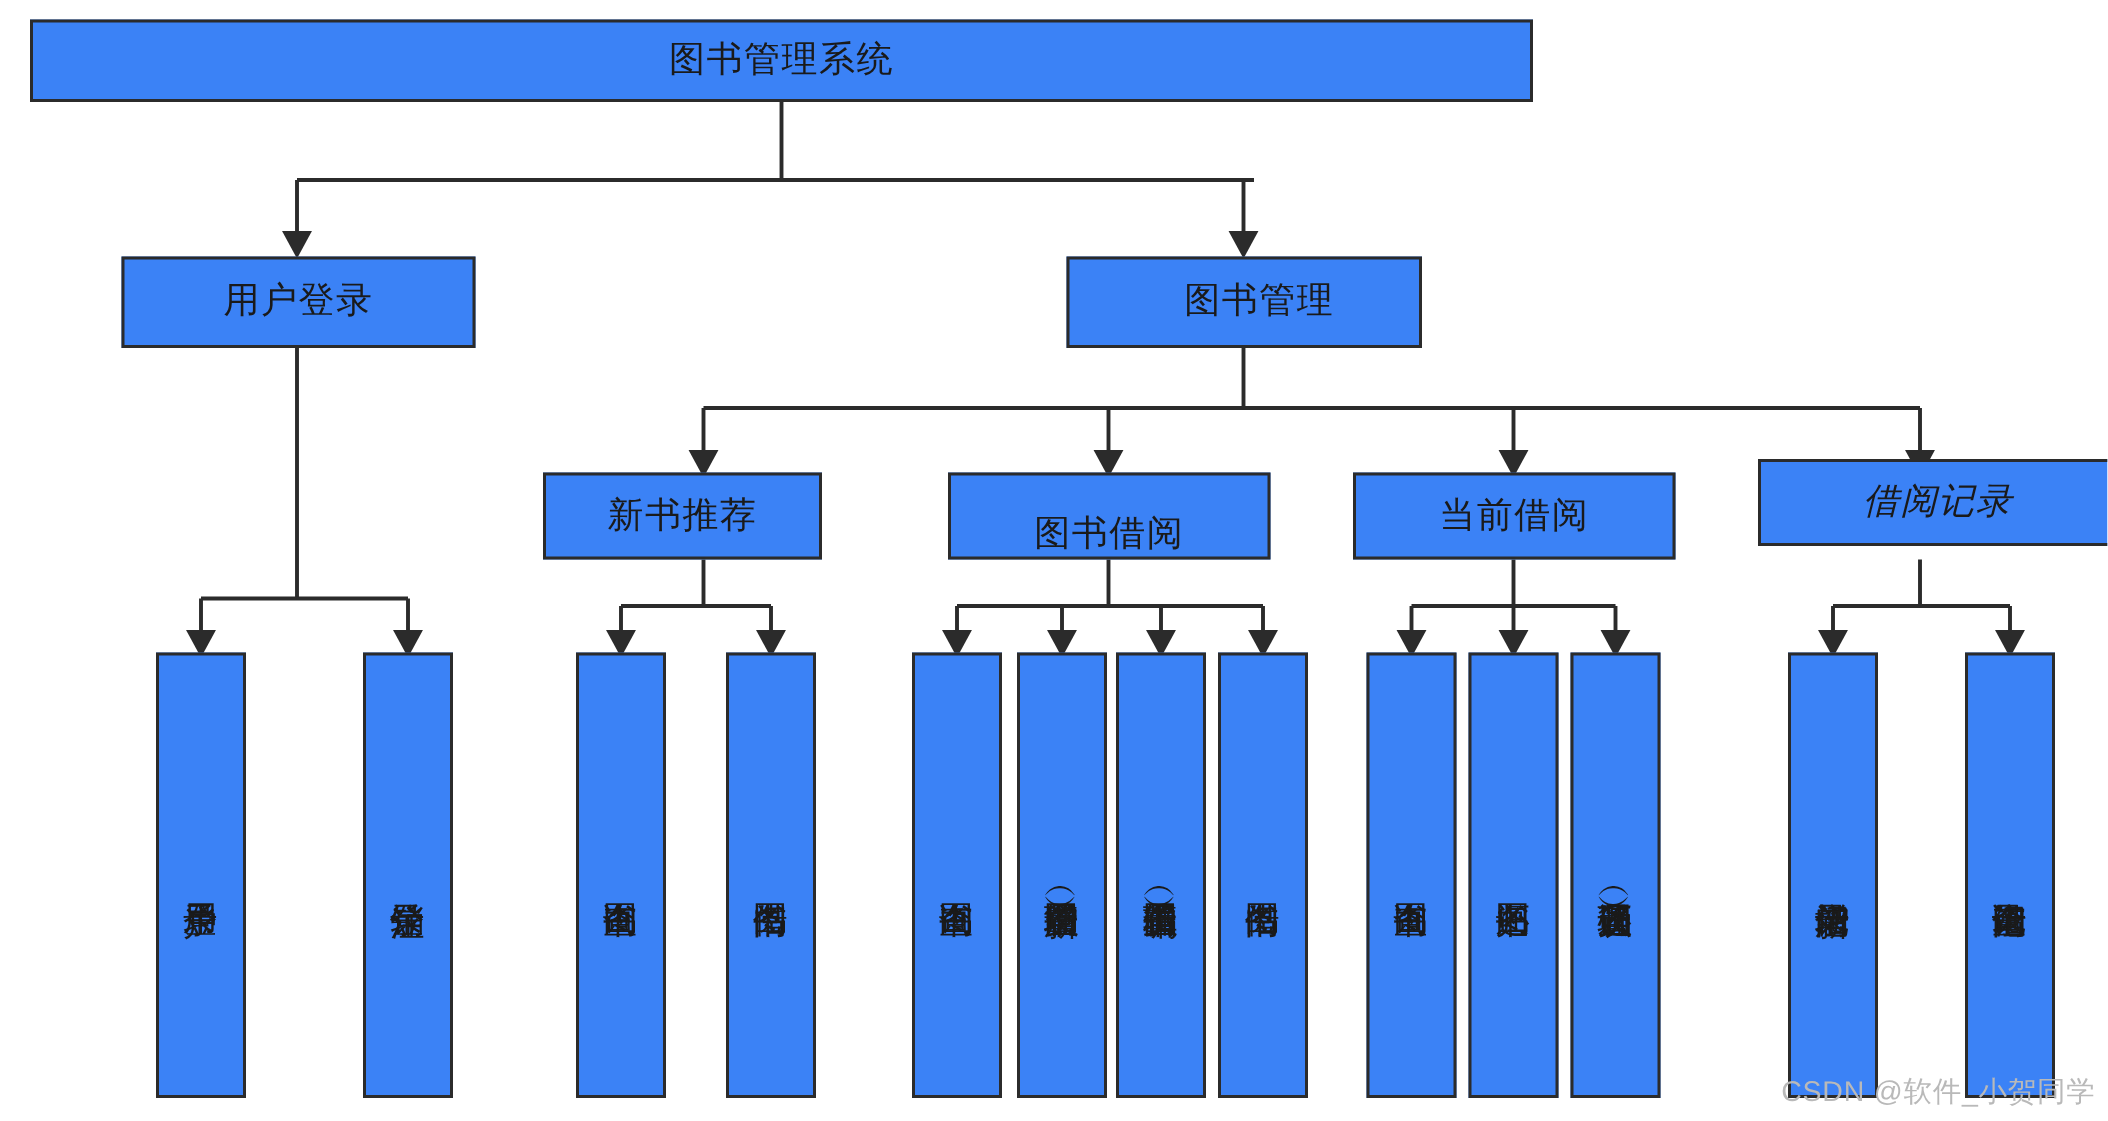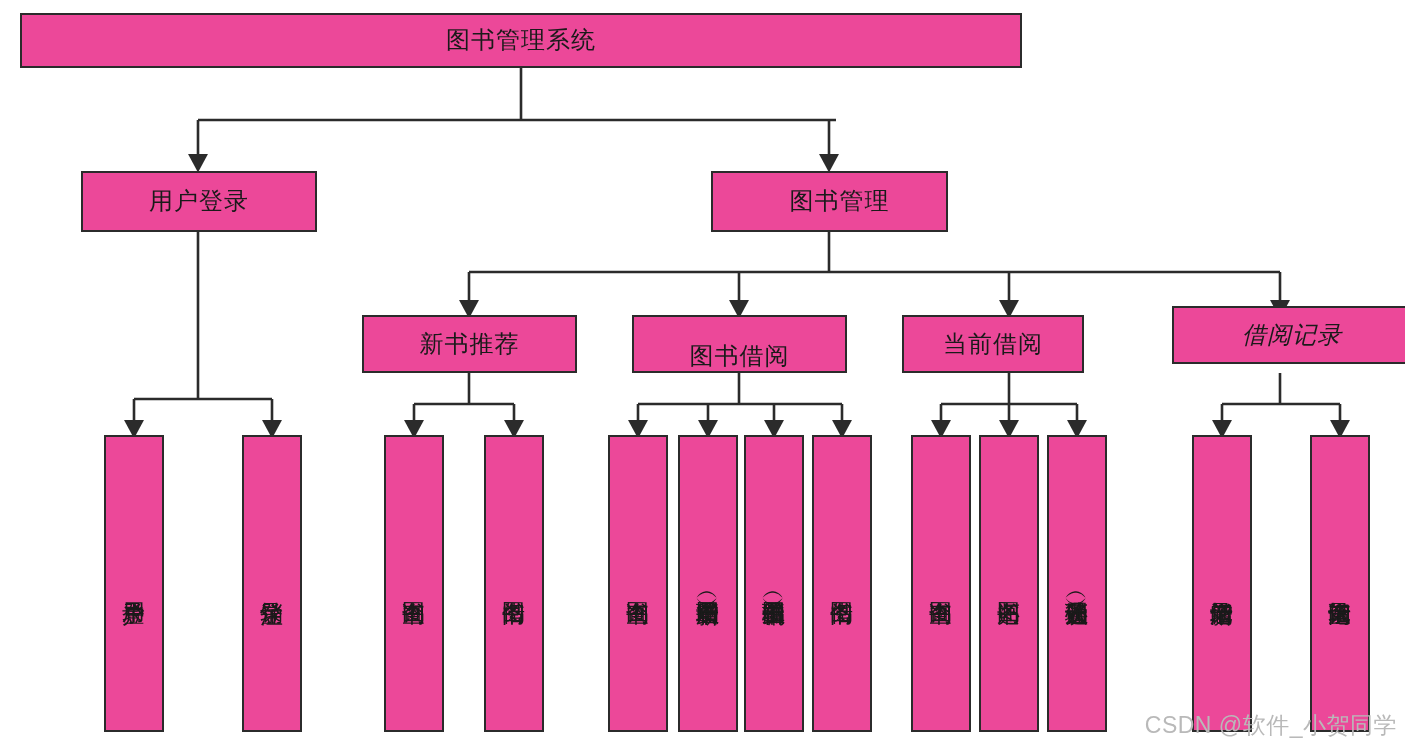--- a/index.html
+++ b/index.html
@@ -23,21 +23,21 @@
     left: 0;
     top: 0;
     width: 1405px;
     height: 747px;
     pointer-events: none;
   }
   .node-box {
     position: absolute;
     box-sizing: border-box;
     border: 2.5px solid #2b2b2b;
-    background: #ec4899;
+    background: #3b82f6;
     display: flex;
     align-items: center;
     justify-content: center;
     color: #1a1a1a;
   }
   .node-box.horizontal {
     font-size: 24px;
     line-height: 1.2;
     letter-spacing: 1px;
   }
@@ -54,21 +54,21 @@
     display: block;
   }
   .node-box.horizontal .node-label {
     display: block;
     white-space: nowrap;
   }
   .watermark {
     position: absolute;
     right: 8px;
     bottom: 6px;
-    font-size: 23px;
+    font-size: 19px;
     color: #b9b9b9;
     letter-spacing: 0.5px;
     white-space: nowrap;
     user-select: none;
   }
 </style>
 </head>
 <body>
 
 <div id="diagram-canvas">
@@ -140,29 +140,29 @@
   </div>
 
   <div class="node-box horizontal" style="left:81px; top:171px; width:236px; height:61px;text-align:right;">
     <span class="node-label">用户登录</span>
   </div>
 
   <div class="node-box horizontal" style="left:711px; top:171px; width:237px; height:61px;padding-left:20px;">
     <span class="node-label">图书管理</span>
   </div>
 
-  <div class="node-box horizontal" style="left:362px; top:315px; width:215px; height:58px;">
+  <div class="node-box horizontal" style="left:362px; top:315px; width:186px; height:58px;">
     <span class="node-label">新书推荐</span>
   </div>
 
   <div class="node-box horizontal" style="left:632px; top:315px; width:215px; height:58px;align-items:flex-end;">
     <span class="node-label">图书借阅</span>
   </div>
 
-  <div class="node-box horizontal" style="left:902px; top:315px; width:182px; height:58px;">
+  <div class="node-box horizontal" style="left:902px; top:315px; width:215px; height:58px;">
     <span class="node-label">当前借阅</span>
   </div>
 
   <div class="node-box horizontal" style="left:1172px; top:306px; width:240px; height:58px;font-style:italic;">
     <span class="node-label">借阅记录</span>
   </div>
 
   <div class="node-box vertical" style="left:104px; top:435px; width:60px; height:297px;">
     <span class="node-label">用户登录</span>
   </div>

